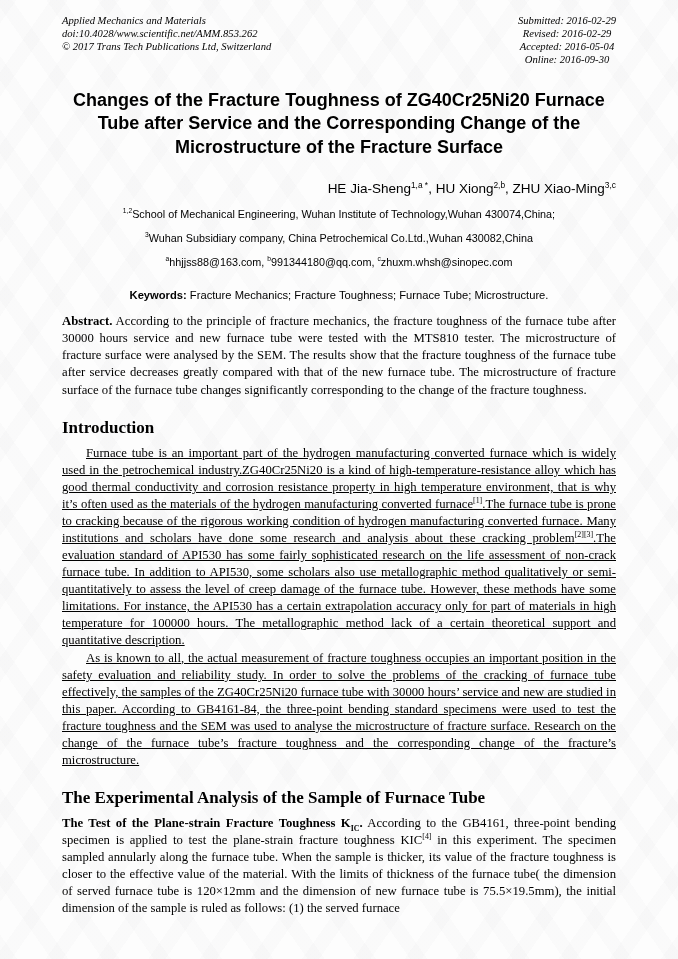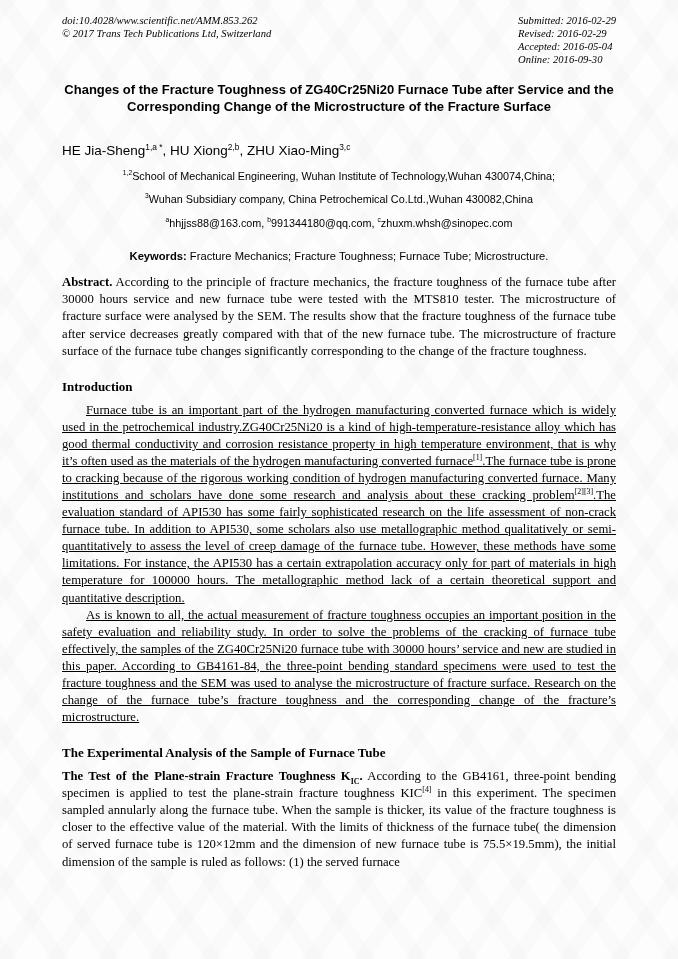--- a/index.html
+++ b/index.html
@@ -19,33 +19,33 @@
   }
   
   .meta-row { display: flex; justify-content: space-between; align-items: flex-start; }
   .meta-col {
     font-family: "Liberation Serif", serif;
     font-style: italic;
     font-size: 10.6px;
     line-height: 1.22;
     white-space: nowrap;
   }
-  .meta-col.right { text-align: left; }
+  .meta-col.right { text-align: center; }
   
   .title {
-    margin-top: 14px;
+    margin-top: 22px;
     text-align: center;
     font-family: "Liberation Sans", sans-serif;
     font-weight: bold;
-    font-size: 13px;
+    font-size: 18px;
     line-height: 1.32;
   }
   .authors {
-    margin-top: 26px;
-    text-align: left;
+    margin-top: 20px;
+    text-align: right;
     font-family: "Liberation Sans", sans-serif;
     font-size: 13.5px;
   }
   .authors sup, .affil sup, .emails sup { font-size: 62%; }
   .affil, .emails {
     text-align: center;
     font-family: "Liberation Sans", sans-serif;
     font-size: 10.8px;
   }
   .affil { margin-top: 11px; }
@@ -63,36 +63,37 @@
     font-family: "Liberation Serif", serif;
     font-size: 12.7px;
     line-height: 1.345;
     text-align: justify;
   }
   .abstract { margin-top: 12px; }
   .abstract .abs-label { font-weight: bold; }
   .sec-heading {
     font-family: "Liberation Serif", serif;
     font-weight: bold;
-    font-size: 13px;
+    font-size: 17px;
     margin-top: 19px;
     margin-bottom: 7px;
     text-align: left;
   }
   .para.indent { text-indent: 24px; text-decoration: underline; }
   .para sup { font-size: 62%; line-height: 0; }
   .para sub { font-size: 62%; line-height: 0; margin-top: 40px; }
 </style>
 </head>
 <body>
 
 <div class="page">
 
   <div class="meta-row">
     <div class="meta-col left">
+      <div>Applied Mechanics and Materials</div>
       <div>doi:10.4028/www.scientific.net/AMM.853.262</div>
       <div>© 2017 Trans Tech Publications Ltd, Switzerland</div>
     </div>
     <div class="meta-col right">
       <div>Submitted: 2016-02-29</div>
       <div>Revised: 2016-02-29</div>
       <div>Accepted: 2016-05-04</div>
       <div>Online: 2016-09-30</div>
     </div>
   </div>

